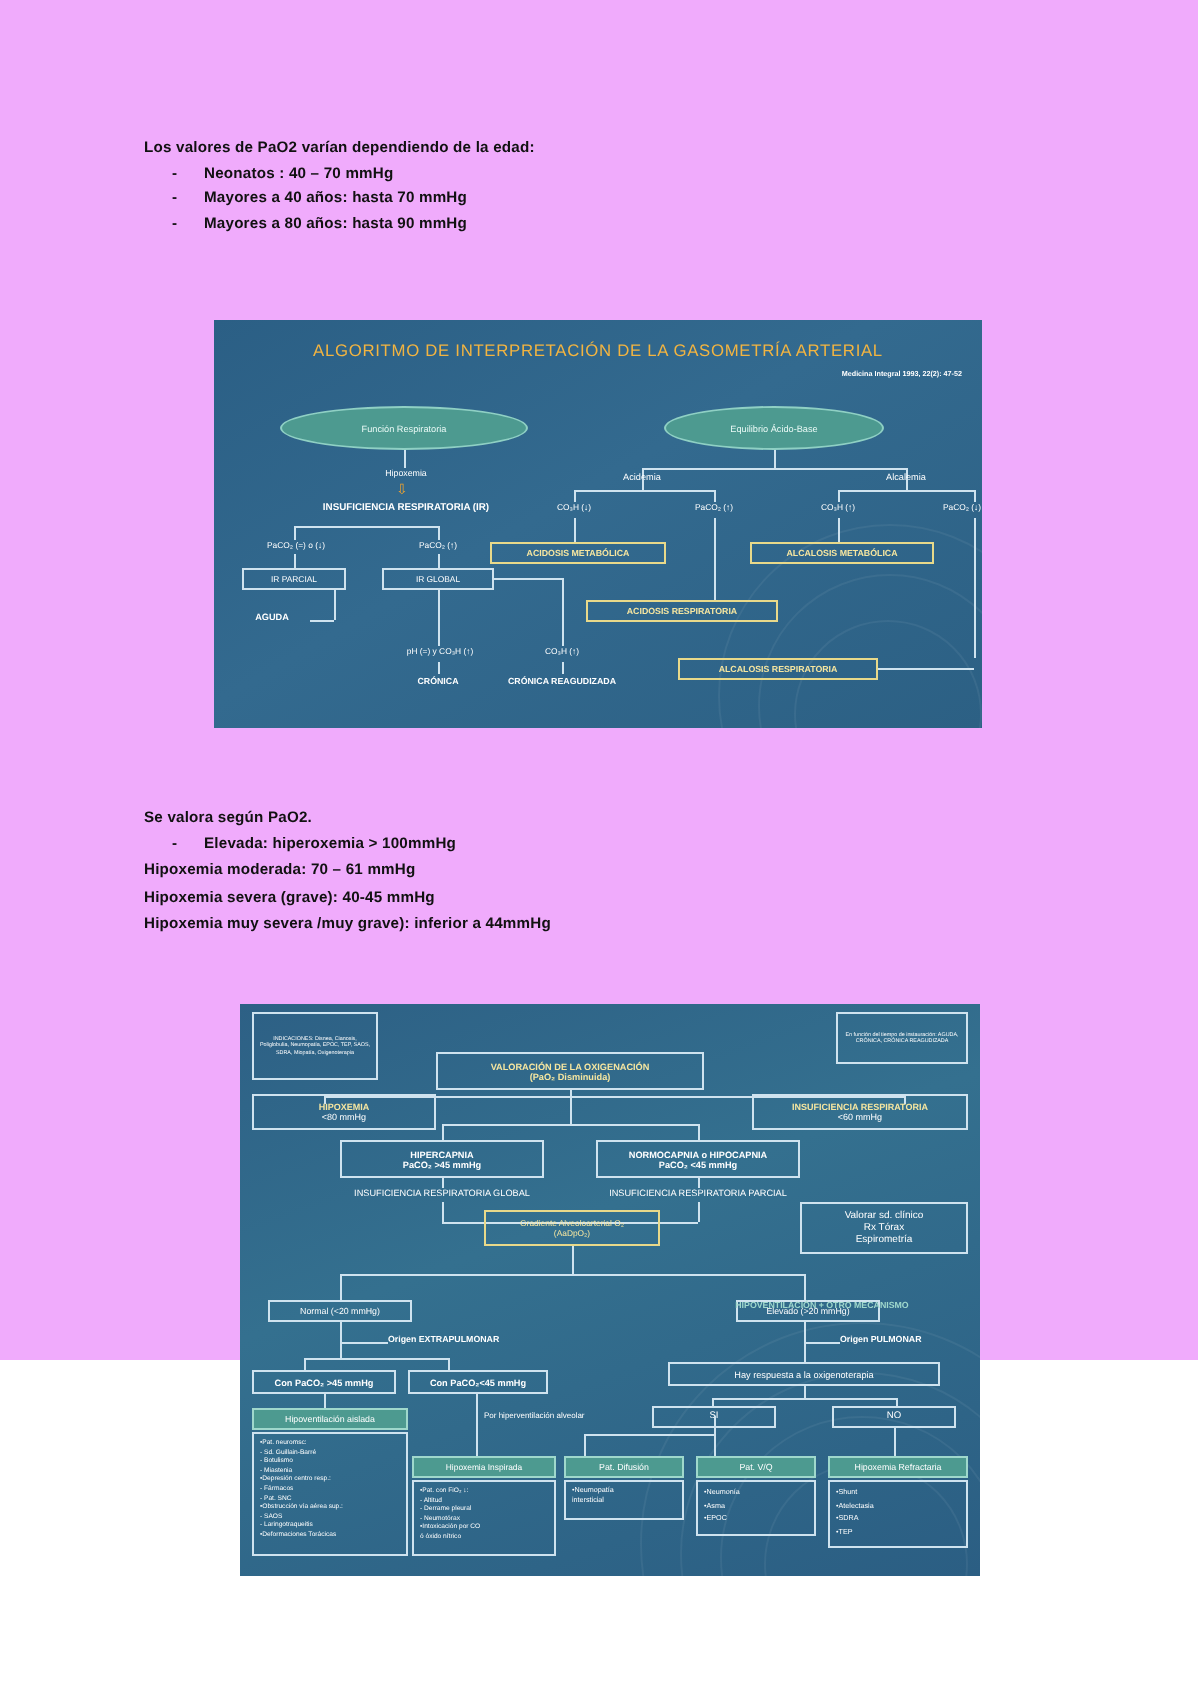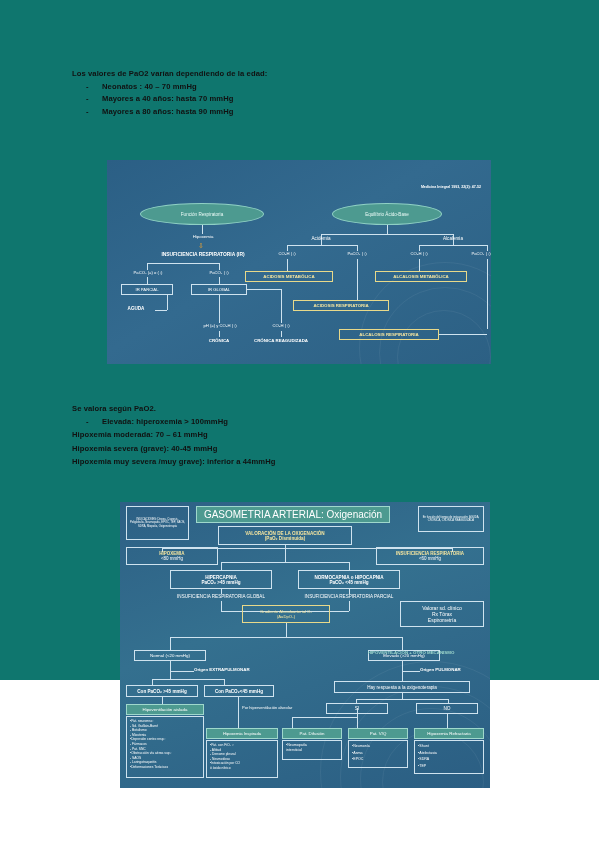--- a/index.html
+++ b/index.html
@@ -1,17 +1,17 @@
 <!DOCTYPE html>
 <html><head>
 <meta charset="utf-8">
 <style>
   html,body{margin:0;padding:0;background:#fff;}
   body{width:599px;height:848px;font-family:"Liberation Sans",sans-serif;color:#000;overflow:hidden;}
-  .page{position:relative;width:599px;height:680px;background:#0f766e;}
+  .page{position:relative;width:599px;height:680px;background:#f0abfc;}
 
   
   .txt{position:absolute;font-size:7.6px;line-height:12.6px;font-weight:bold;letter-spacing:.1px;color:#111;}
   .bullets{margin:0;padding:0;list-style:none;}
   .bullets li{display:block;font-size:7.6px;line-height:12.6px;font-weight:bold;}
   .bullets li .dash{display:inline-block;width:30px;text-indent:14px;}
   .lead{font-size:7.6px;font-weight:bold;line-height:12.6px;}
 
   
   .banner{position:absolute;background:#ece4ef;display:flex;align-items:center;justify-content:center;}
@@ -51,20 +51,21 @@
       <li><span class="dash">-</span><span>Mayores a 40 años: hasta 70 mmHg</span></li>
       <li><span class="dash">-</span><span>Mayores a 80 años: hasta 90 mmHg</span></li>
     </ul>
   </div>
 
   <div class="diagram d1" style="left:107px;top:160px;width:384px;height:204px;">
     <div class="ripple" style="right:-40px;bottom:-70px;width:170px;height:170px;"></div>
     <div class="ripple" style="right:-20px;bottom:-55px;width:130px;height:130px;"></div>
     <div class="ripple" style="right:0px;bottom:-40px;width:92px;height:92px;"></div>
 
+    <div class="title1" style="left:0;top:10px;width:384px;text-align:center;font-size:8.4px;">ALGORITMO DE INTERPRETACIÓN DE LA GASOMETRÍA ARTERIAL</div>
     <div class="cite" style="left:0;top:25px;width:374px;text-align:right;font-size:3.6px;font-weight:bold;">Medicina Integral 1993, 22(2): 47-52</div>
 
     <div class="nd ell" style="left:33px;top:43px;width:124px;height:22px;font-size:4.6px;">
       <span>Función Respiratoria</span>
     </div>
     <div class="nd ell" style="left:225px;top:43px;width:110px;height:22px;font-size:4.6px;">
       <span>Equilibrio Ácido-Base</span>
     </div>
 
     <div class="ln lnv" style="left:95px;top:65px;height:9px;"></div>
@@ -162,23 +163,20 @@
   </div>
 
   <div class="diagram d2" style="left:120px;top:502px;width:370px;height:286px;">
     <div class="ripple" style="left:200px;bottom:-95px;width:220px;height:220px;"></div>
     <div class="ripple" style="left:220px;bottom:-80px;width:180px;height:180px;"></div>
     <div class="ripple" style="left:240px;bottom:-62px;width:140px;height:140px;"></div>
     <div class="ripple" style="left:262px;bottom:-45px;width:100px;height:100px;"></div>
 
     <div class="nd bx lft pad2" style="left:6px;top:4px;width:63px;height:34px;font-size:2.7px;line-height:3.4px;text-align:center;justify-content:center;">
       <span>INDICACIONES: Disnea, Cianosis, Poliglobulia, Neumopatía, EPOC, TEP, SAOS, SDRA, Miopatía, Oxigenoterapia</span>
-    </div>
-    <div class="nd fill-teal" style="left:76px;top:4px;width:194px;height:17px;font-size:10px;font-weight:normal;">
-      <span>GASOMETRIA ARTERIAL: Oxigenación</span>
     </div>
     <div class="nd bx pad2" style="left:298px;top:4px;width:66px;height:26px;font-size:2.7px;line-height:3.4px;">
       <span>En función del tiempo de instauración: AGUDA, CRÓNICA, CRÓNICA REAGUDIZADA</span>
     </div>
 
     <div class="nd bx" style="left:98px;top:24px;width:134px;height:19px;flex-direction:column;font-size:4.6px;color:#f6e6a0;">
       <span style="font-weight:bold;">VALORACIÓN DE LA OXIGENACIÓN</span>
       <span style="font-weight:bold;">(PaO₂ Disminuida)</span>
     </div>
     <div class="ln lnh" style="left:42px;top:46px;width:290px;"></div>

